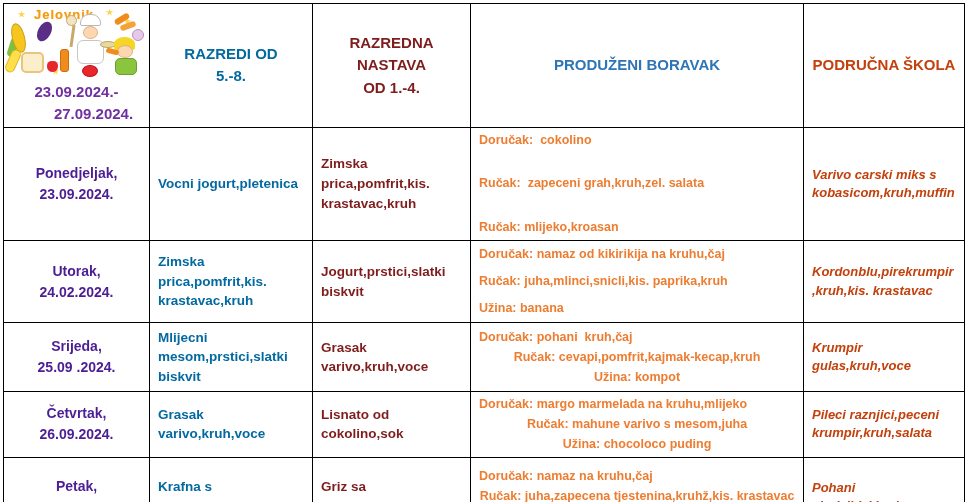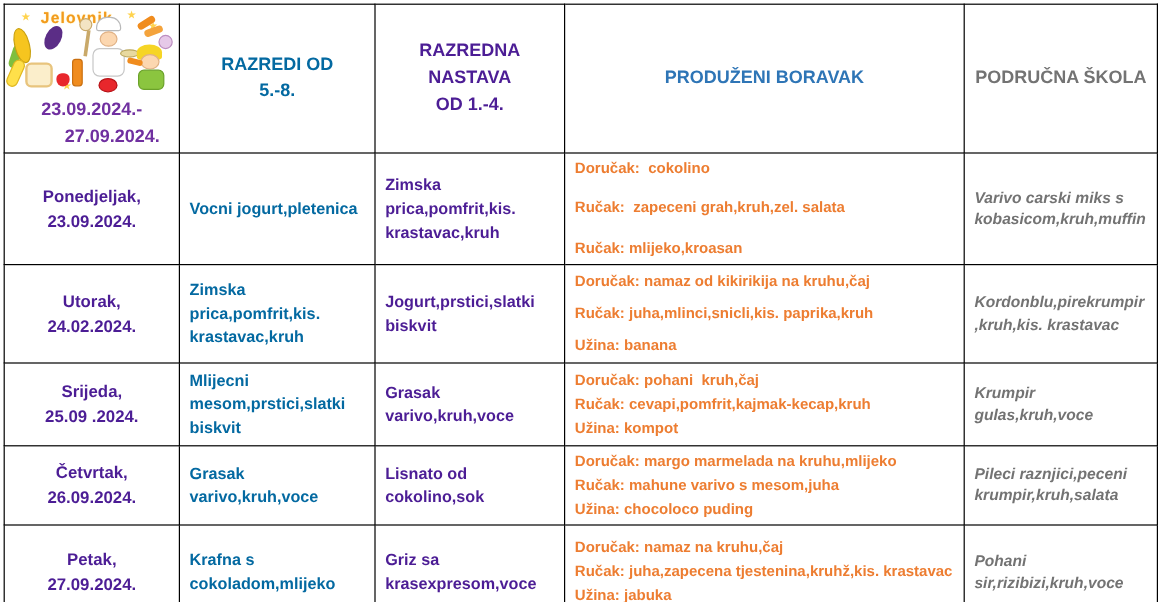--- a/index.html
+++ b/index.html
@@ -20,23 +20,23 @@
     vertical-align: middle;
     padding: 4px 8px;
     font-weight: bold;
     overflow: hidden;
   }
   
   tr.header-row td { text-align: center; }
   td.logo-cell { padding: 2px 4px; vertical-align: top; text-align: left; }
   .col-head { font-size: 15px; white-space: pre-line; line-height: 1.5; }
   .c-black  { color: #0369a1; }
-  .c-red    { color: #4c1d95; }
+  .c-red    { color: #7f1d1d; }
   .c-blue   { color: #2E75B6; }
-  .c-green  { color: #737373; }
+  .c-green  { color: #c2410c; }
   .c-purple { color: #4c1d95; }
   .c-orange { color: #ED7D31; }
 
   
   .logo-art { position: relative; width: 138px; height: 70px; margin: 1px auto 0; }
   .logo-title {
     position: absolute; left: 26px; top: 0;
     color: #F29A1F; font-size: 13px; font-weight: bold; letter-spacing: 1px;
     text-shadow: 0 0 1px #ffd34d;
   }
@@ -70,23 +70,23 @@
 
   .date-range { color: #7030A0; font-size: 15px; font-weight: bold; line-height: 1.45; margin-top: 4px; }
   .date-line2 { padding-left: 34px; }
 
   
   td.day-cell { text-align: center; white-space: pre-line; font-size: 14px; line-height: 1.5; }
   td.razredi-cell, td.razredna-cell { font-size: 13.5px; line-height: 1.45; word-wrap: break-word; }
   td.boravak-cell { font-size: 12.5px; line-height: 1.35; padding-left: 8px; word-wrap: break-word; }
   td.podrucna-cell { font-size: 13px; line-height: 1.4; word-wrap: break-word; font-style: italic; }
   .boravak-cell p { white-space: pre-wrap; }
-  tr.row-spaced-lg .boravak-cell p + p { margin-top: 17px; }
+  tr.row-spaced-lg .boravak-cell p + p { margin-top: 27px; }
   tr.row-spaced-md .boravak-cell p + p { margin-top: 10px; }
-  tr.row-tight .boravak-cell p + p { margin-top: 3px; }
+  tr.row-tight .boravak-cell p + p { margin-top: 3px; text-align: center; }
 </style>
 </head>
 <body>
 
 <table class="menu">
   <colgroup>
     <col style="width:146px">
       <col style="width:163px">
       <col style="width:158px">
       <col style="width:333px">

